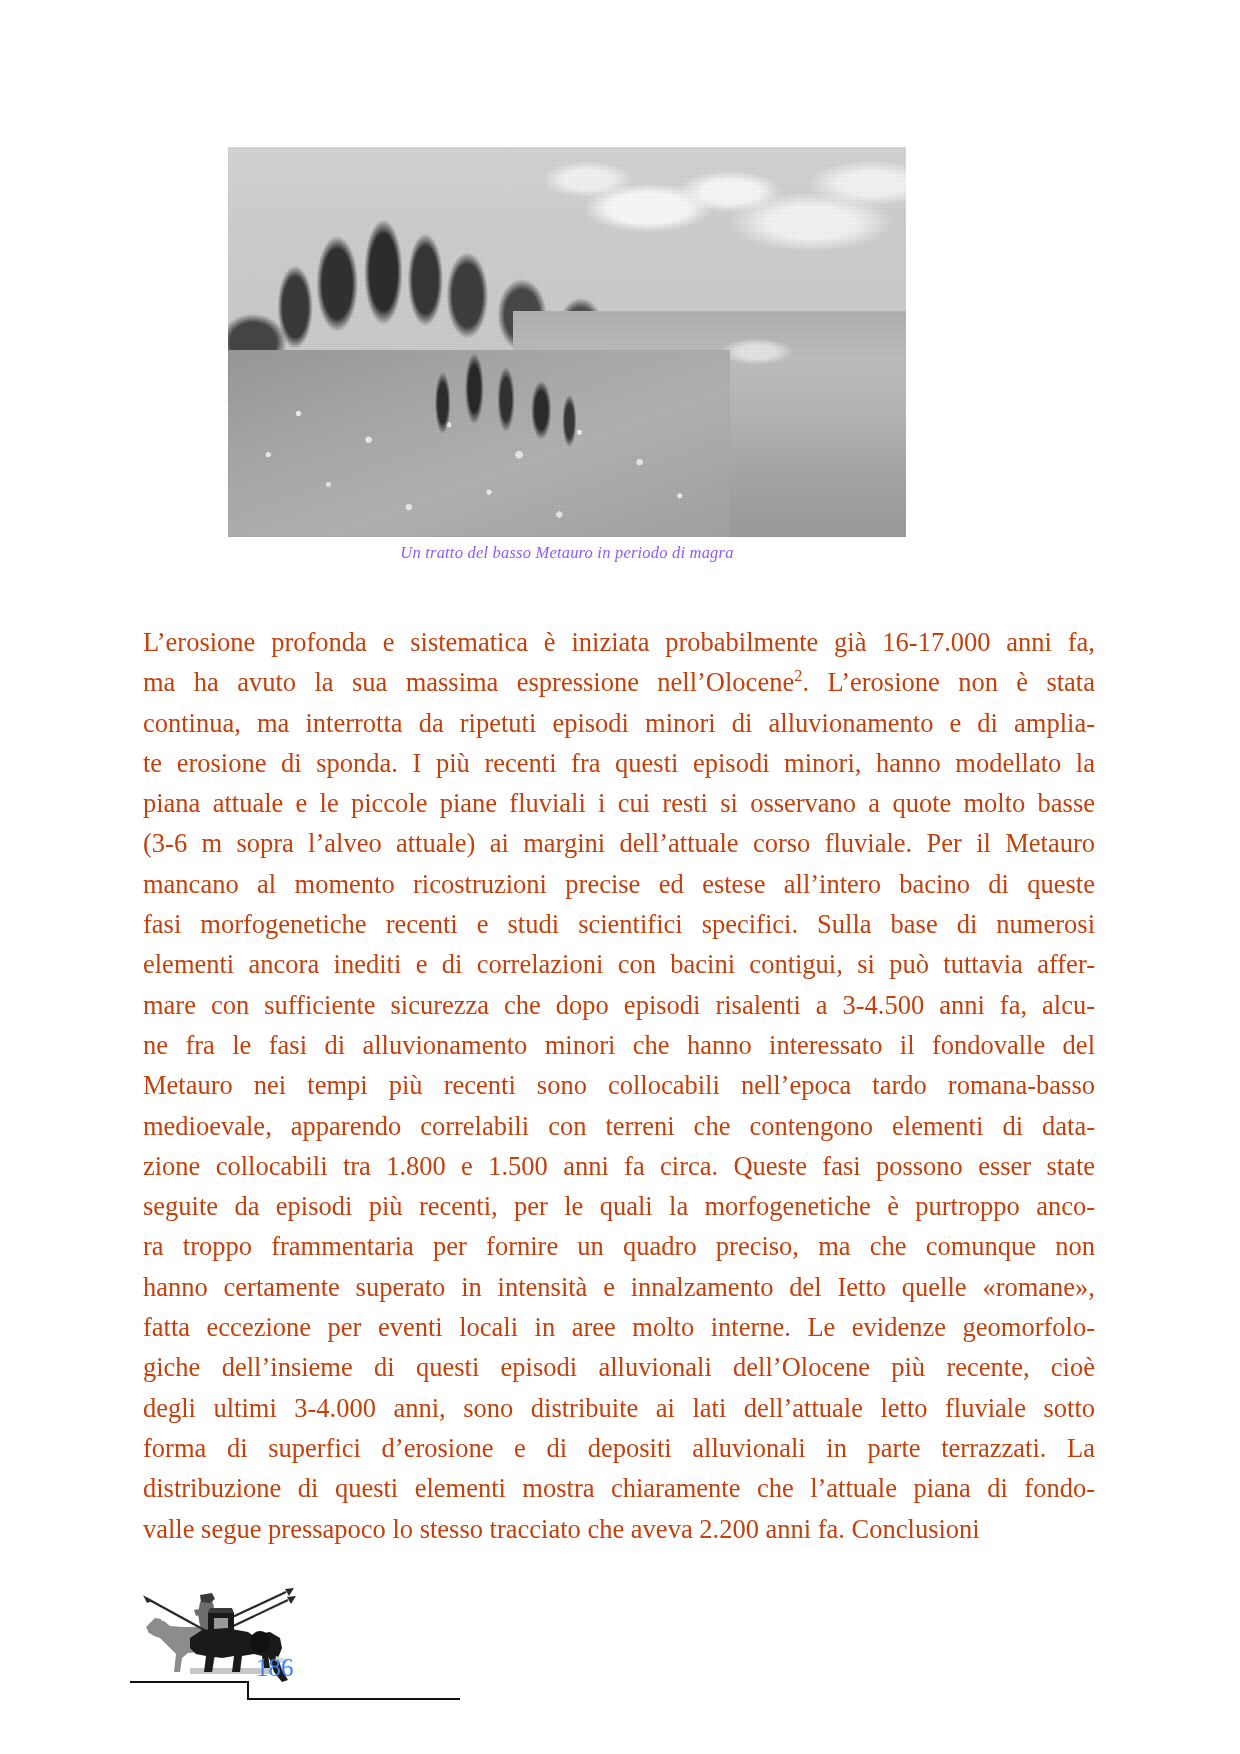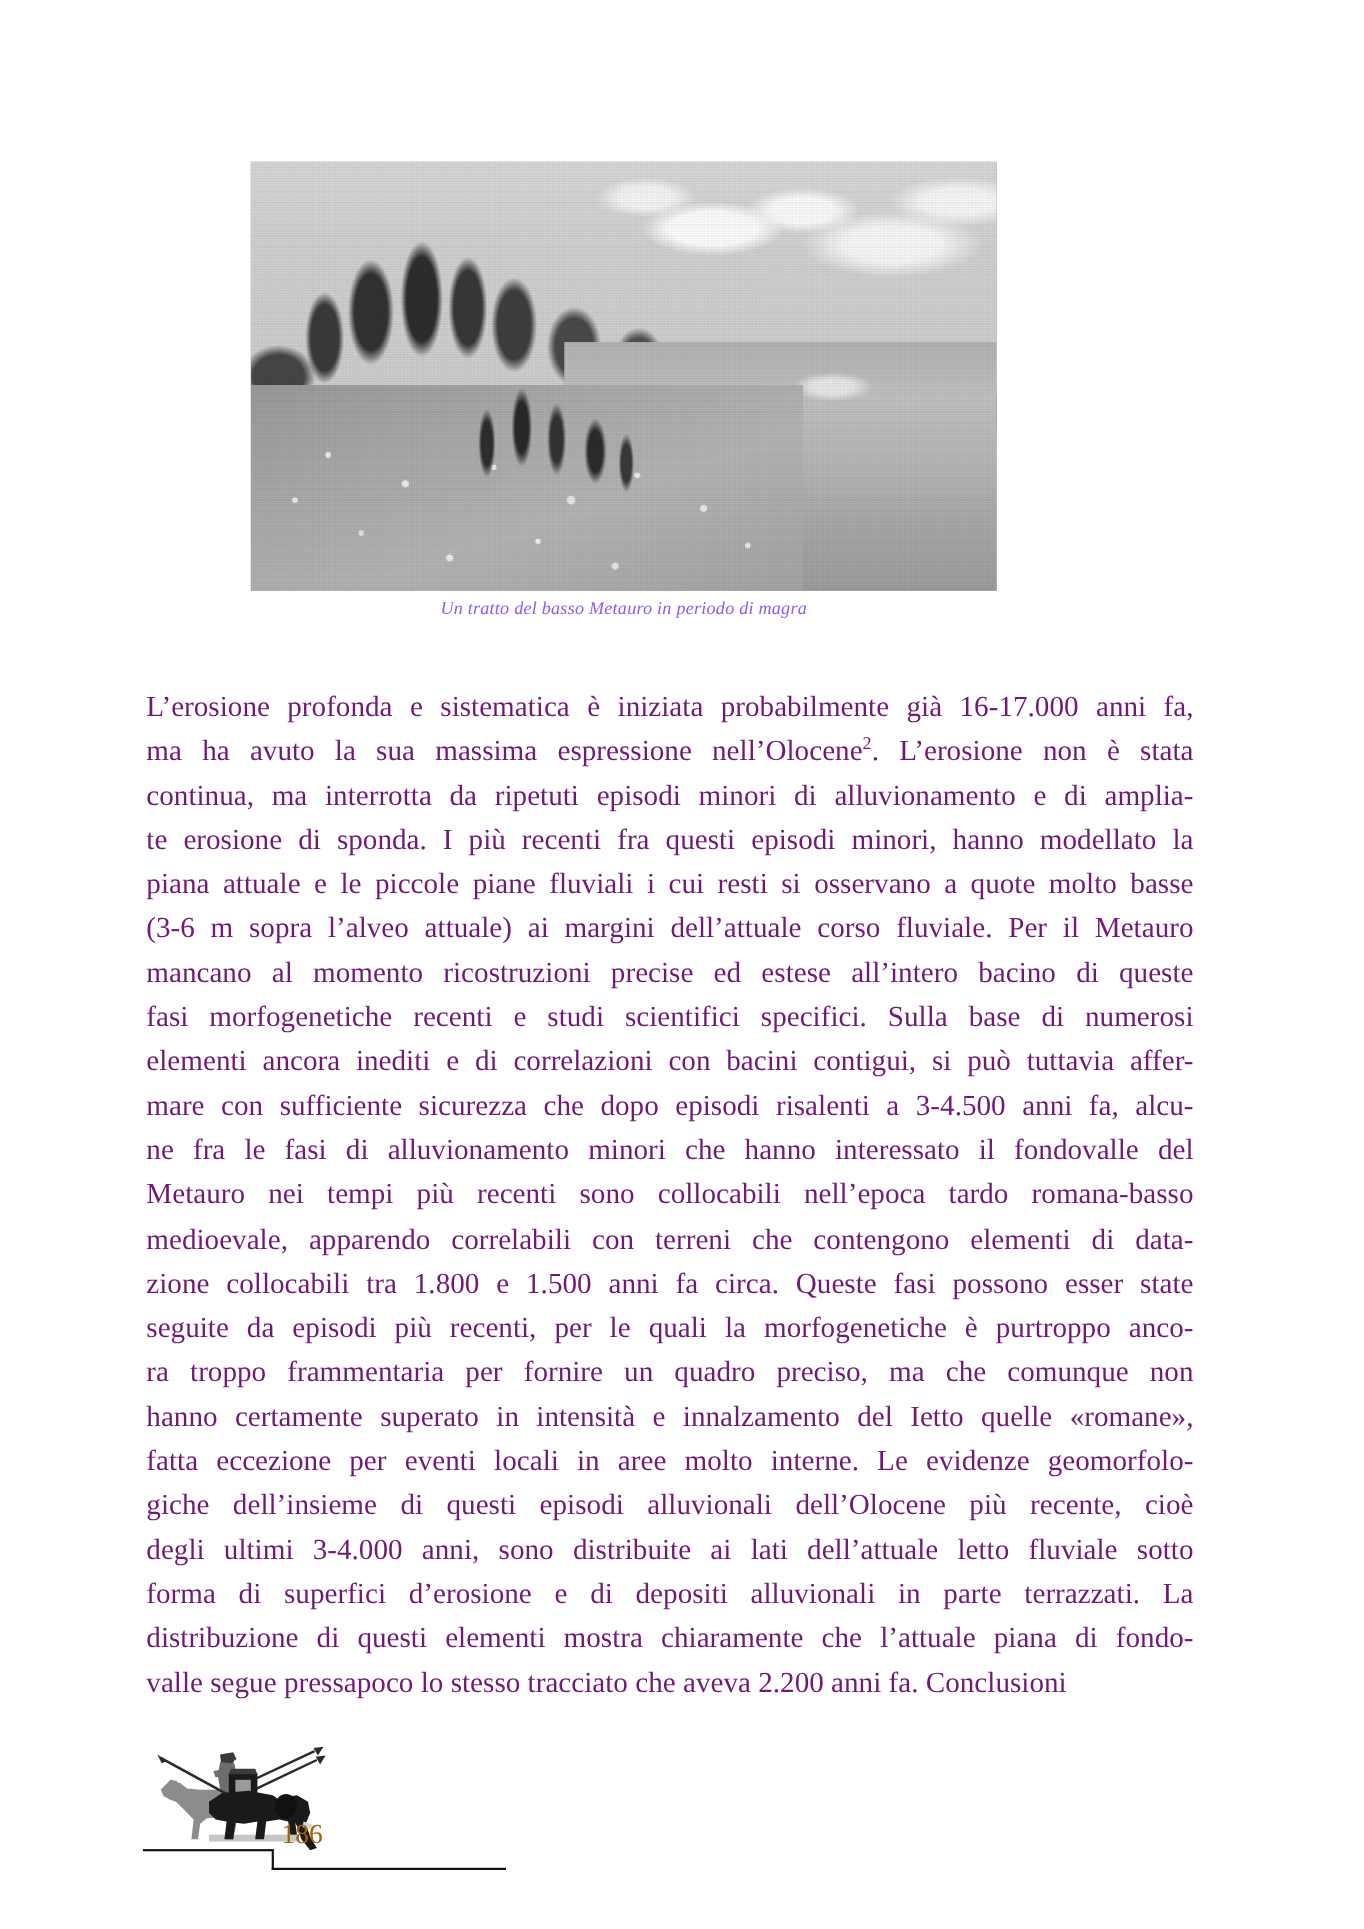--- a/index.html
+++ b/index.html
@@ -141,27 +141,27 @@
     text-align: center;
     font-style: italic;
     font-size: 16.5px;
     letter-spacing: .2px;
     color: #8b5cf6;
   }
 
   
   .body-text {
     position: absolute;
-    left: 133px;
+    left: 143px;
     top: 622px;
     width: 952px;
     font-size: 26.5px;
     line-height: 40.3px;
     text-align: justify;
-    color: #701a75;
+    color: #c2410c;
     font-family: Liberation Serif, serif;
   }
   .body-text .line {
     display: block;
     white-space: nowrap;
     text-align: justify;
     text-align-last: justify;
   }
   .body-text .line.last {
     text-align-last: left;
@@ -215,21 +215,21 @@
     position: absolute;
     left: 117px; top: 17px;
     width: 213px; height: 2px;
     background: #111;
   }
   .page-num {
     position: absolute;
     left: 126px;
     top: 74px;
     font-size: 25px;
-    color: #a16207;
+    color: #3b82f6;
   }
 </style>
 </head>
 <body>
 
 <div class="photo-wrap">
   <div class="photo">
     <div class="sky"></div>
     <div class="trees-right"></div>
     <div class="trees-left"></div>

